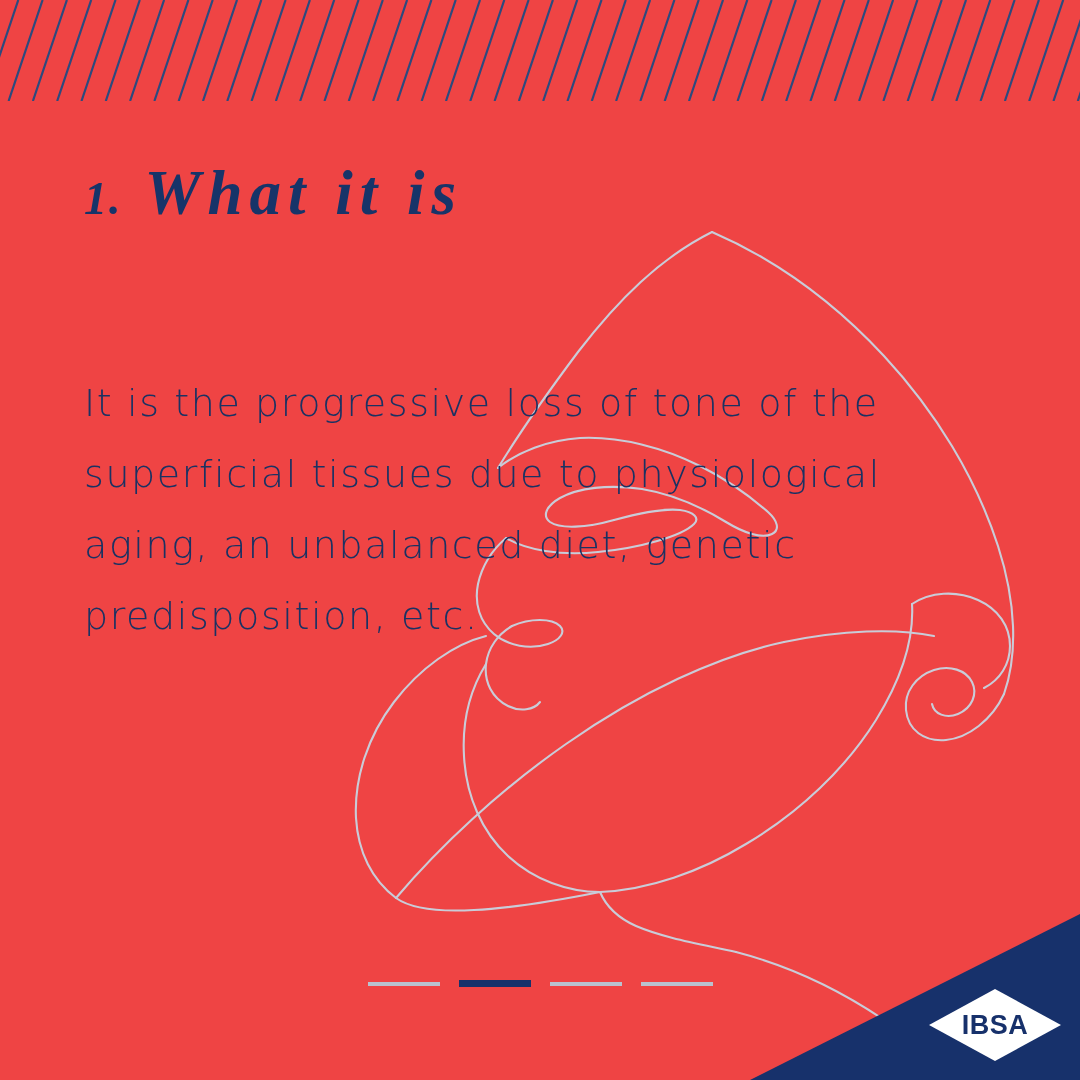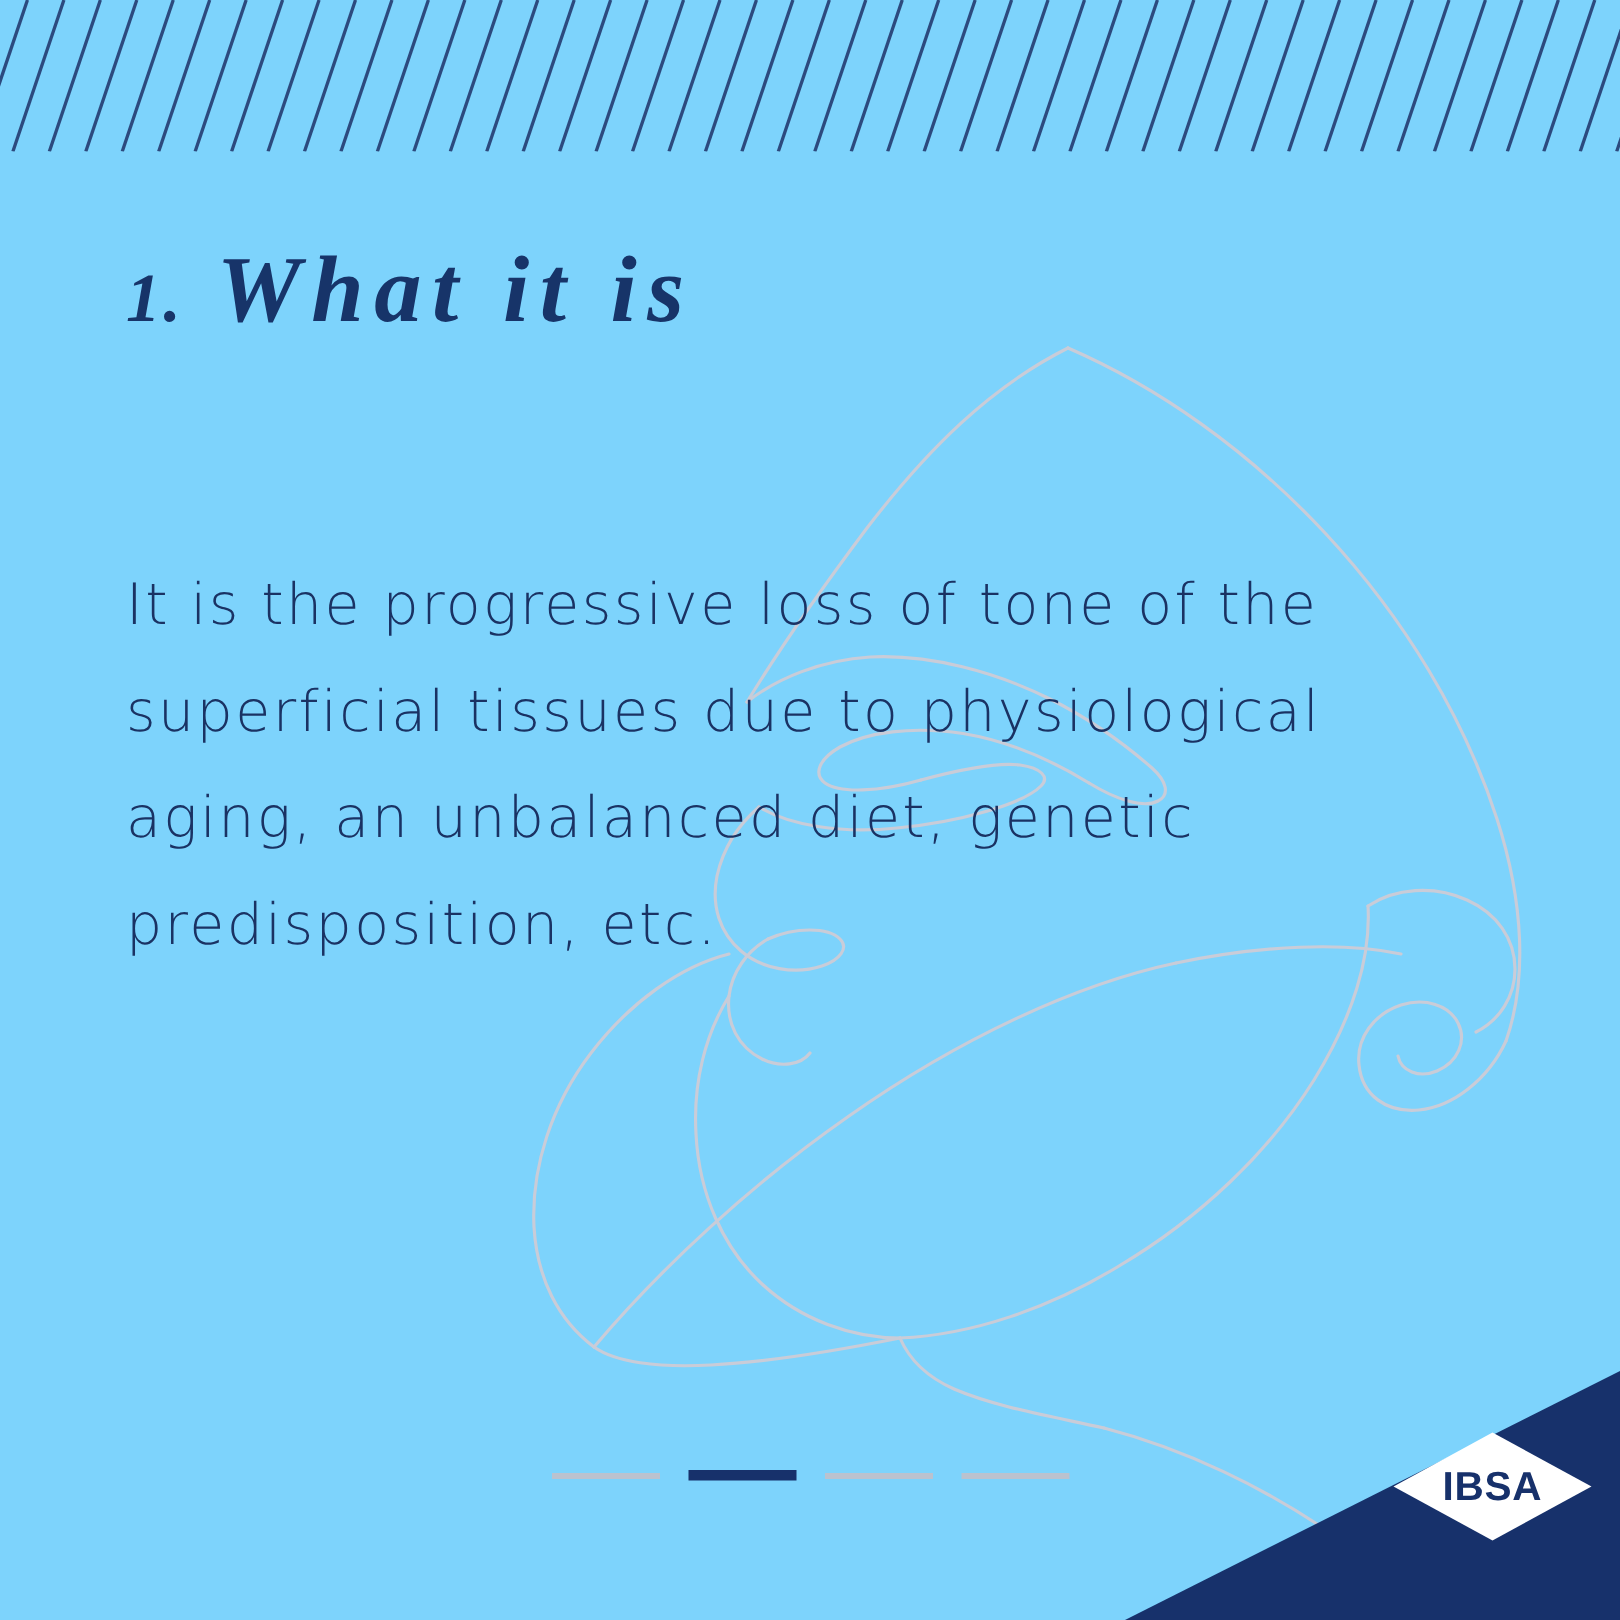--- a/index.html
+++ b/index.html
@@ -8,21 +8,21 @@
     padding: 0;
     background: #ffffff;
   }
   body {
     font-family: "Liberation Sans", sans-serif;
   }
   #slide {
     position: relative;
     width: 1080px;
     height: 1080px;
-    background: #7dd3fc;
+    background: #ef4444;
     overflow: hidden;
   }
 
   
   .stripe-band {
     position: absolute;
     left: 0;
     top: 0;
     width: 1080px;
     height: 101px;
@@ -106,21 +106,21 @@
     right: 0;
     bottom: 0;
     width: 330px;
     height: 180px;
   }
 
   
   .ibsa-logo {
     position: absolute;
     left: 927px;
-    top: 953px;
+    top: 987px;
     width: 136px;
     height: 76px;
   }
   .ibsa-logo .wordmark {
     position: absolute;
     left: 0;
     top: 0;
     width: 136px;
     height: 76px;
     display: flex;

